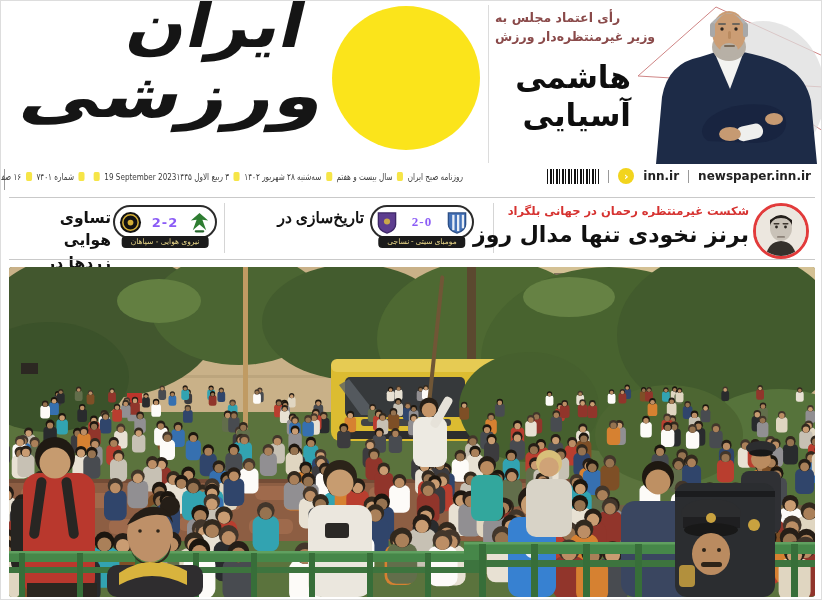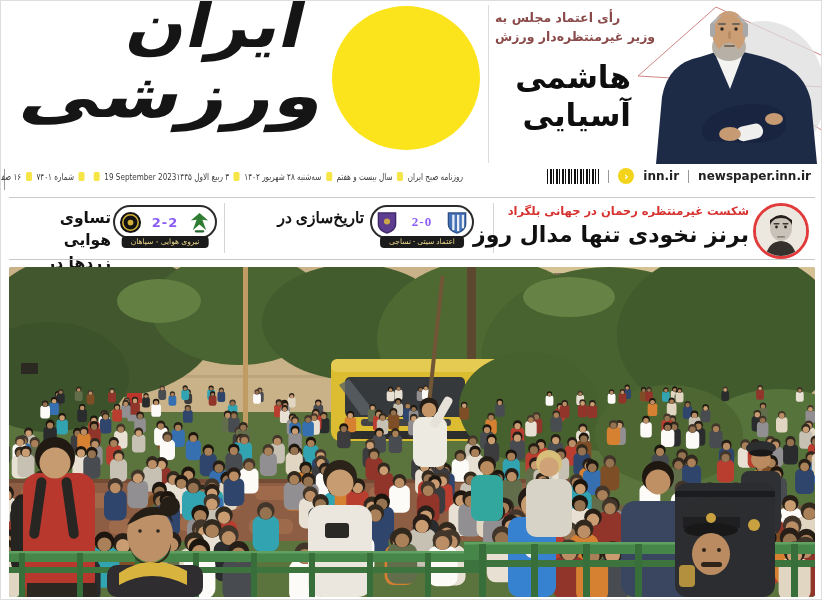--- a/index.html
+++ b/index.html
@@ -163,21 +163,21 @@
           <path d="M2 2 H20 V14 Q20 20 11 23 Q2 20 2 14 Z" fill="#5d3d8f" stroke="#3d2766" stroke-width="1.4"></path>
           <circle cx="11" cy="11" r="3.2" fill="#caa84a"></circle>
         </svg>
         <span class="score">2-0</span>
         <svg width="22" height="23" viewBox="0 0 22 24">
           <path d="M2 2 H20 V14 Q20 20 11 23 Q2 20 2 14 Z" fill="#4472b8" stroke="#2c4f86" stroke-width="1.4"></path>
           <rect x="6" y="4" width="2.4" height="16" fill="#e9eef6"></rect>
           <rect x="11" y="4" width="2.4" height="17" fill="#e9eef6"></rect>
           <rect x="16" y="4" width="2.4" height="14" fill="#e9eef6"></rect>
         </svg>
-        <span class="teams-pill">اعتماد سیتی - نساجی</span>
+        <span class="teams-pill">مومبای سیتی - نساجی</span>
       </div>
     </div>
     <div class="vline" style="left:484px;"></div>
 
     <div class="col" style="left:486px;width:320px;">
       <div style="position:absolute;right:66px;left:0;top:4px;">
         <div class="medal-kicker">شکست غیرمنتظره رحمان در جهانی بلگراد</div>
         <div class="medal-headline">برنز نخودی تنها مدال روز</div>
       </div>
       <div class="portrait" style="left:258px;top:2px;">

